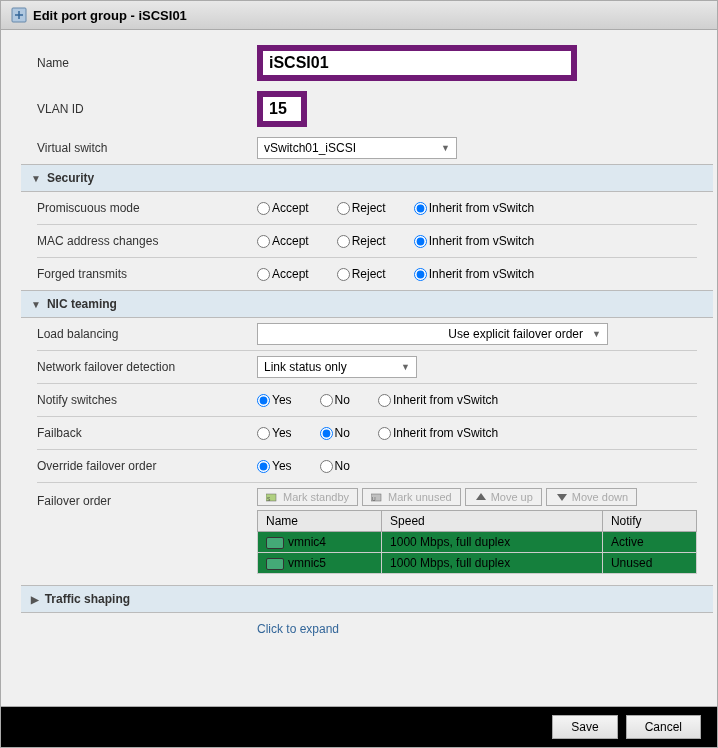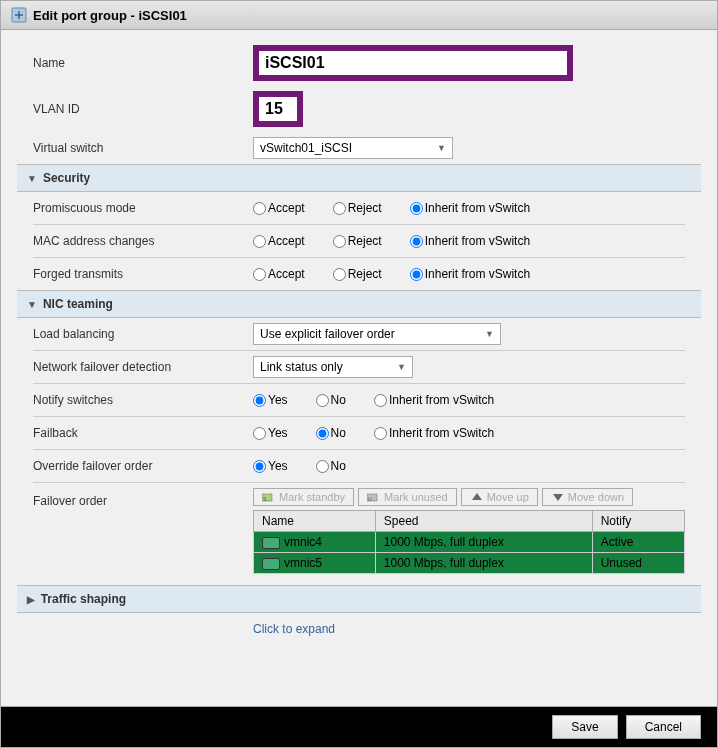--- a/index.html
+++ b/index.html
@@ -29,21 +29,22 @@
       font-weight: bold;
       font-size: 13px;
     }
     .title-icon {
       width: 16px;
       height: 16px;
     }
     .content {
       flex: 1;
       overflow-y: auto;
-      padding: 10px 16px;
+      padding: 10px 4px;
+      margin-left: 16px;
     }
     .form-row {
       display: flex;
       align-items: center;
       padding: 5px 16px;
       min-height: 32px;
     }
     .form-label {
       width: 220px;
       color: #333;
@@ -82,21 +83,21 @@
       content: '▼';
       font-size: 9px;
       position: absolute;
       right: 7px;
       top: 50%;
       transform: translateY(-50%);
       pointer-events: none;
       color: #666;
     }
     .select-vswitch { width: 200px; }
-    .select-lb { width: 248px; }
+    .select-lb { width: 351px; text-align: right; }
     .select-nfd { width: 160px; }
     .section-header {
       display: flex;
       align-items: center;
       padding: 6px 10px;
       background: #dde8f0;
       border-top: 1px solid #bbb;
       border-bottom: 1px solid #bbb;
       font-weight: bold;
       font-size: 12px;

